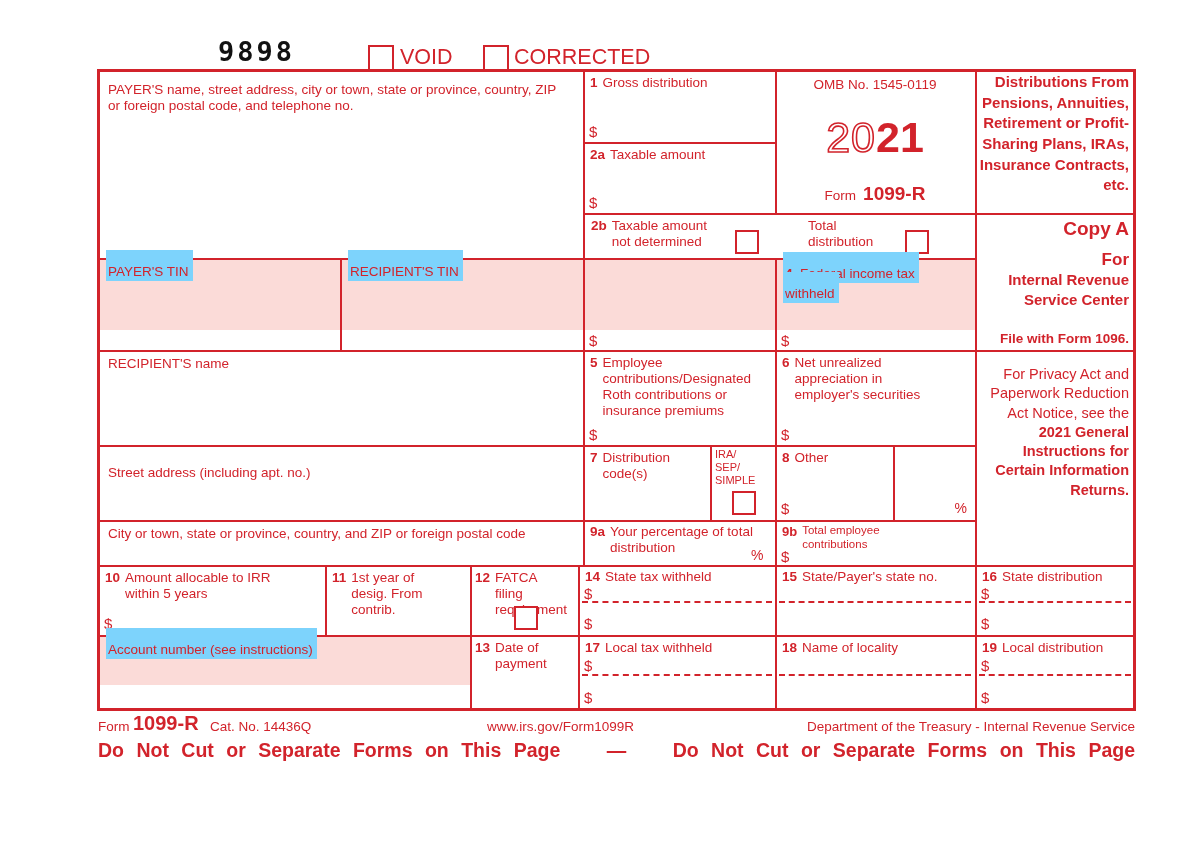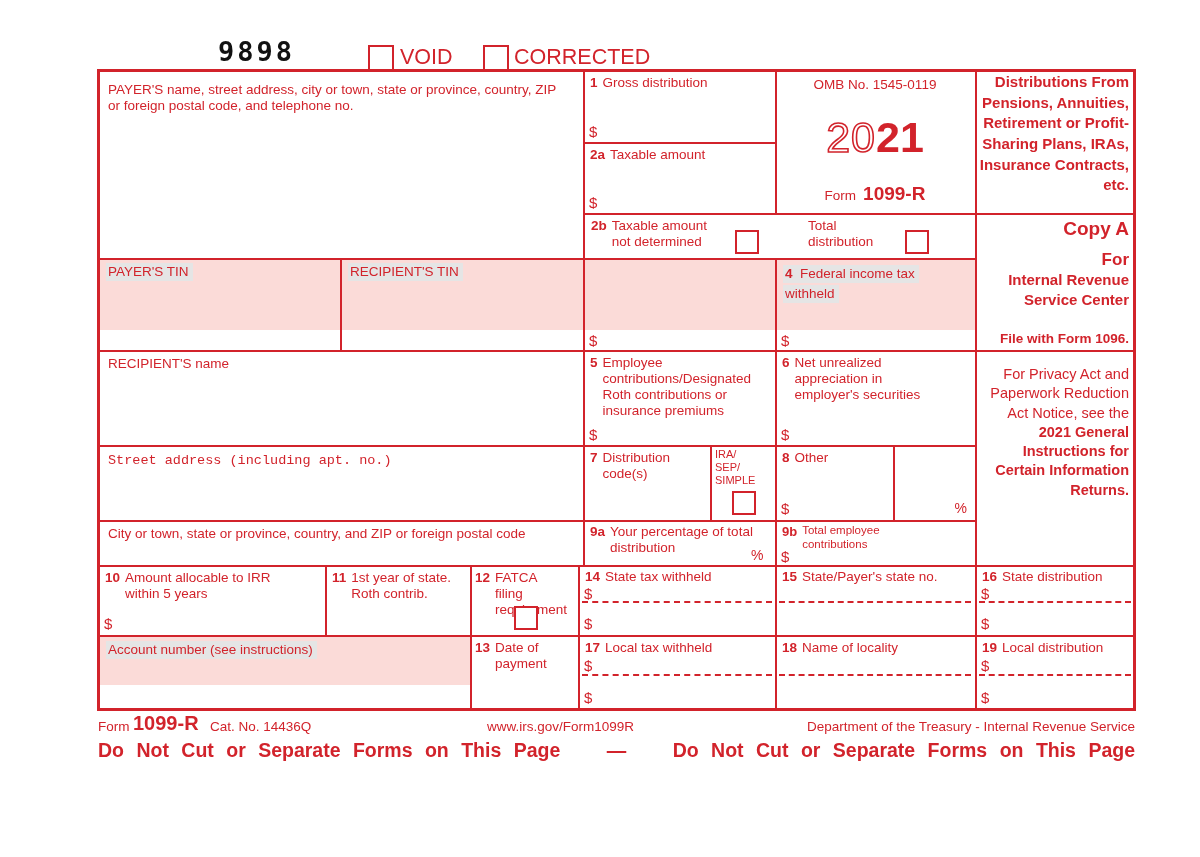--- a/index.html
+++ b/index.html
@@ -13,21 +13,21 @@
   .hl{position:absolute;height:2px;background:#d2232b;z-index:2;}
   .dash{position:absolute;height:0;border-top:2px dashed #d2232b;z-index:2;}
   .cell{position:absolute;z-index:3;box-sizing:border-box;}
   .lbl{font-size:13.5px;line-height:1.18;color:#d2232b;}
   .flexlbl{display:flex;align-items:flex-start;padding:5px 7px;}
   .num{font-weight:bold;margin-right:5px;white-space:nowrap;}
   .dollar{position:absolute;font-size:15px;line-height:15px;color:#d2232b;}
   .pct{position:absolute;font-size:14px;color:#d2232b;}
   .cb{position:absolute;width:20px;height:20px;background:#fff;border:2px solid #d2232b;
       box-sizing:content-box;z-index:4;}
-  .patch{background:#e5e5e5;padding:1px 4px 2px 2px;box-decoration-break:clone;
+  .patch{background:#7dd3fc;padding:14px 4px 2px 2px;box-decoration-break:clone;
          -webkit-box-decoration-break:clone;}
   .rcol{text-align:right;font-weight:bold;color:#d2232b;}
   .code{font-family:"DejaVu Sans Mono",monospace;font-weight:bold;font-size:27px;
         letter-spacing:3px;color:#111111;}
   .topcb{position:absolute;width:22px;height:22px;border:2px solid #d2232b;background:#fff;}
   .toplbl{position:absolute;font-size:21.5px;color:#d2232b;}
   .yr{display:flex;align-items:baseline;justify-content:center;}
   .yr-outline{font-size:43px;font-weight:400;color:#ffffff;-webkit-text-stroke:1.6px #d2232b;
               letter-spacing:1px;}
   .yr-bold{font-size:43px;font-weight:bold;color:#d2232b;}
@@ -167,21 +167,21 @@
       </div>
     <span class="dollar" style="left:6px;bottom:3px;">$</span>
   </div>
 
   <div class="cell rcol" style="left:978px;top:365px;width:151px;font-weight:normal;font-size:14.5px;line-height:1.33;">
     <div>For Privacy Act and Paperwork Reduction Act Notice, see the</div>
     <div style="font-weight:bold;">2021 General Instructions for Certain Information Returns.</div>
   </div>
 
   <div class="cell" style="left:98px;top:445px;width:485px;height:75px;">
-    <div class="lbl" style="padding:8px 10px;font-family:Liberation Mono, monospace;">Street address (including apt. no.)</div>
+    <div class="lbl" style="padding:20px 10px;">Street address (including apt. no.)</div>
   </div>
 
   <div class="cell" style="left:583px;top:445px;width:127px;height:75px;">
     <div class="lbl flexlbl">
         <span class="num">7</span>
         <span style="width:80px;">Distribution code(s)</span>
       </div>
   </div>
 
   <div class="cell" style="left:710px;top:445px;width:65px;height:75px;">
@@ -224,21 +224,21 @@
     <div class="lbl flexlbl">
         <span class="num">10</span>
         <span style="width:172px;">Amount allocable to IRR within 5 years</span>
       </div>
     <span class="dollar" style="left:6px;bottom:4px;">$</span>
   </div>
 
   <div class="cell" style="left:325px;top:565px;width:145px;height:70px;">
     <div class="lbl flexlbl">
         <span class="num">11</span>
-        <span style="width:102px;">1st year of state. Roth contrib.</span>
+        <span style="width:102px;">1st year of desig. From contrib.</span>
       </div>
   </div>
 
   <div class="cell" style="left:470px;top:565px;width:108px;height:70px;">
     <div class="lbl flexlbl" style="padding:5px 5px;">
         <span class="num">12</span>
         <span style="width:70px;">FATCA filing requirement</span>
       </div>
     <div class="cb" style="left:44px;bottom:5px;"></div>
   </div>

